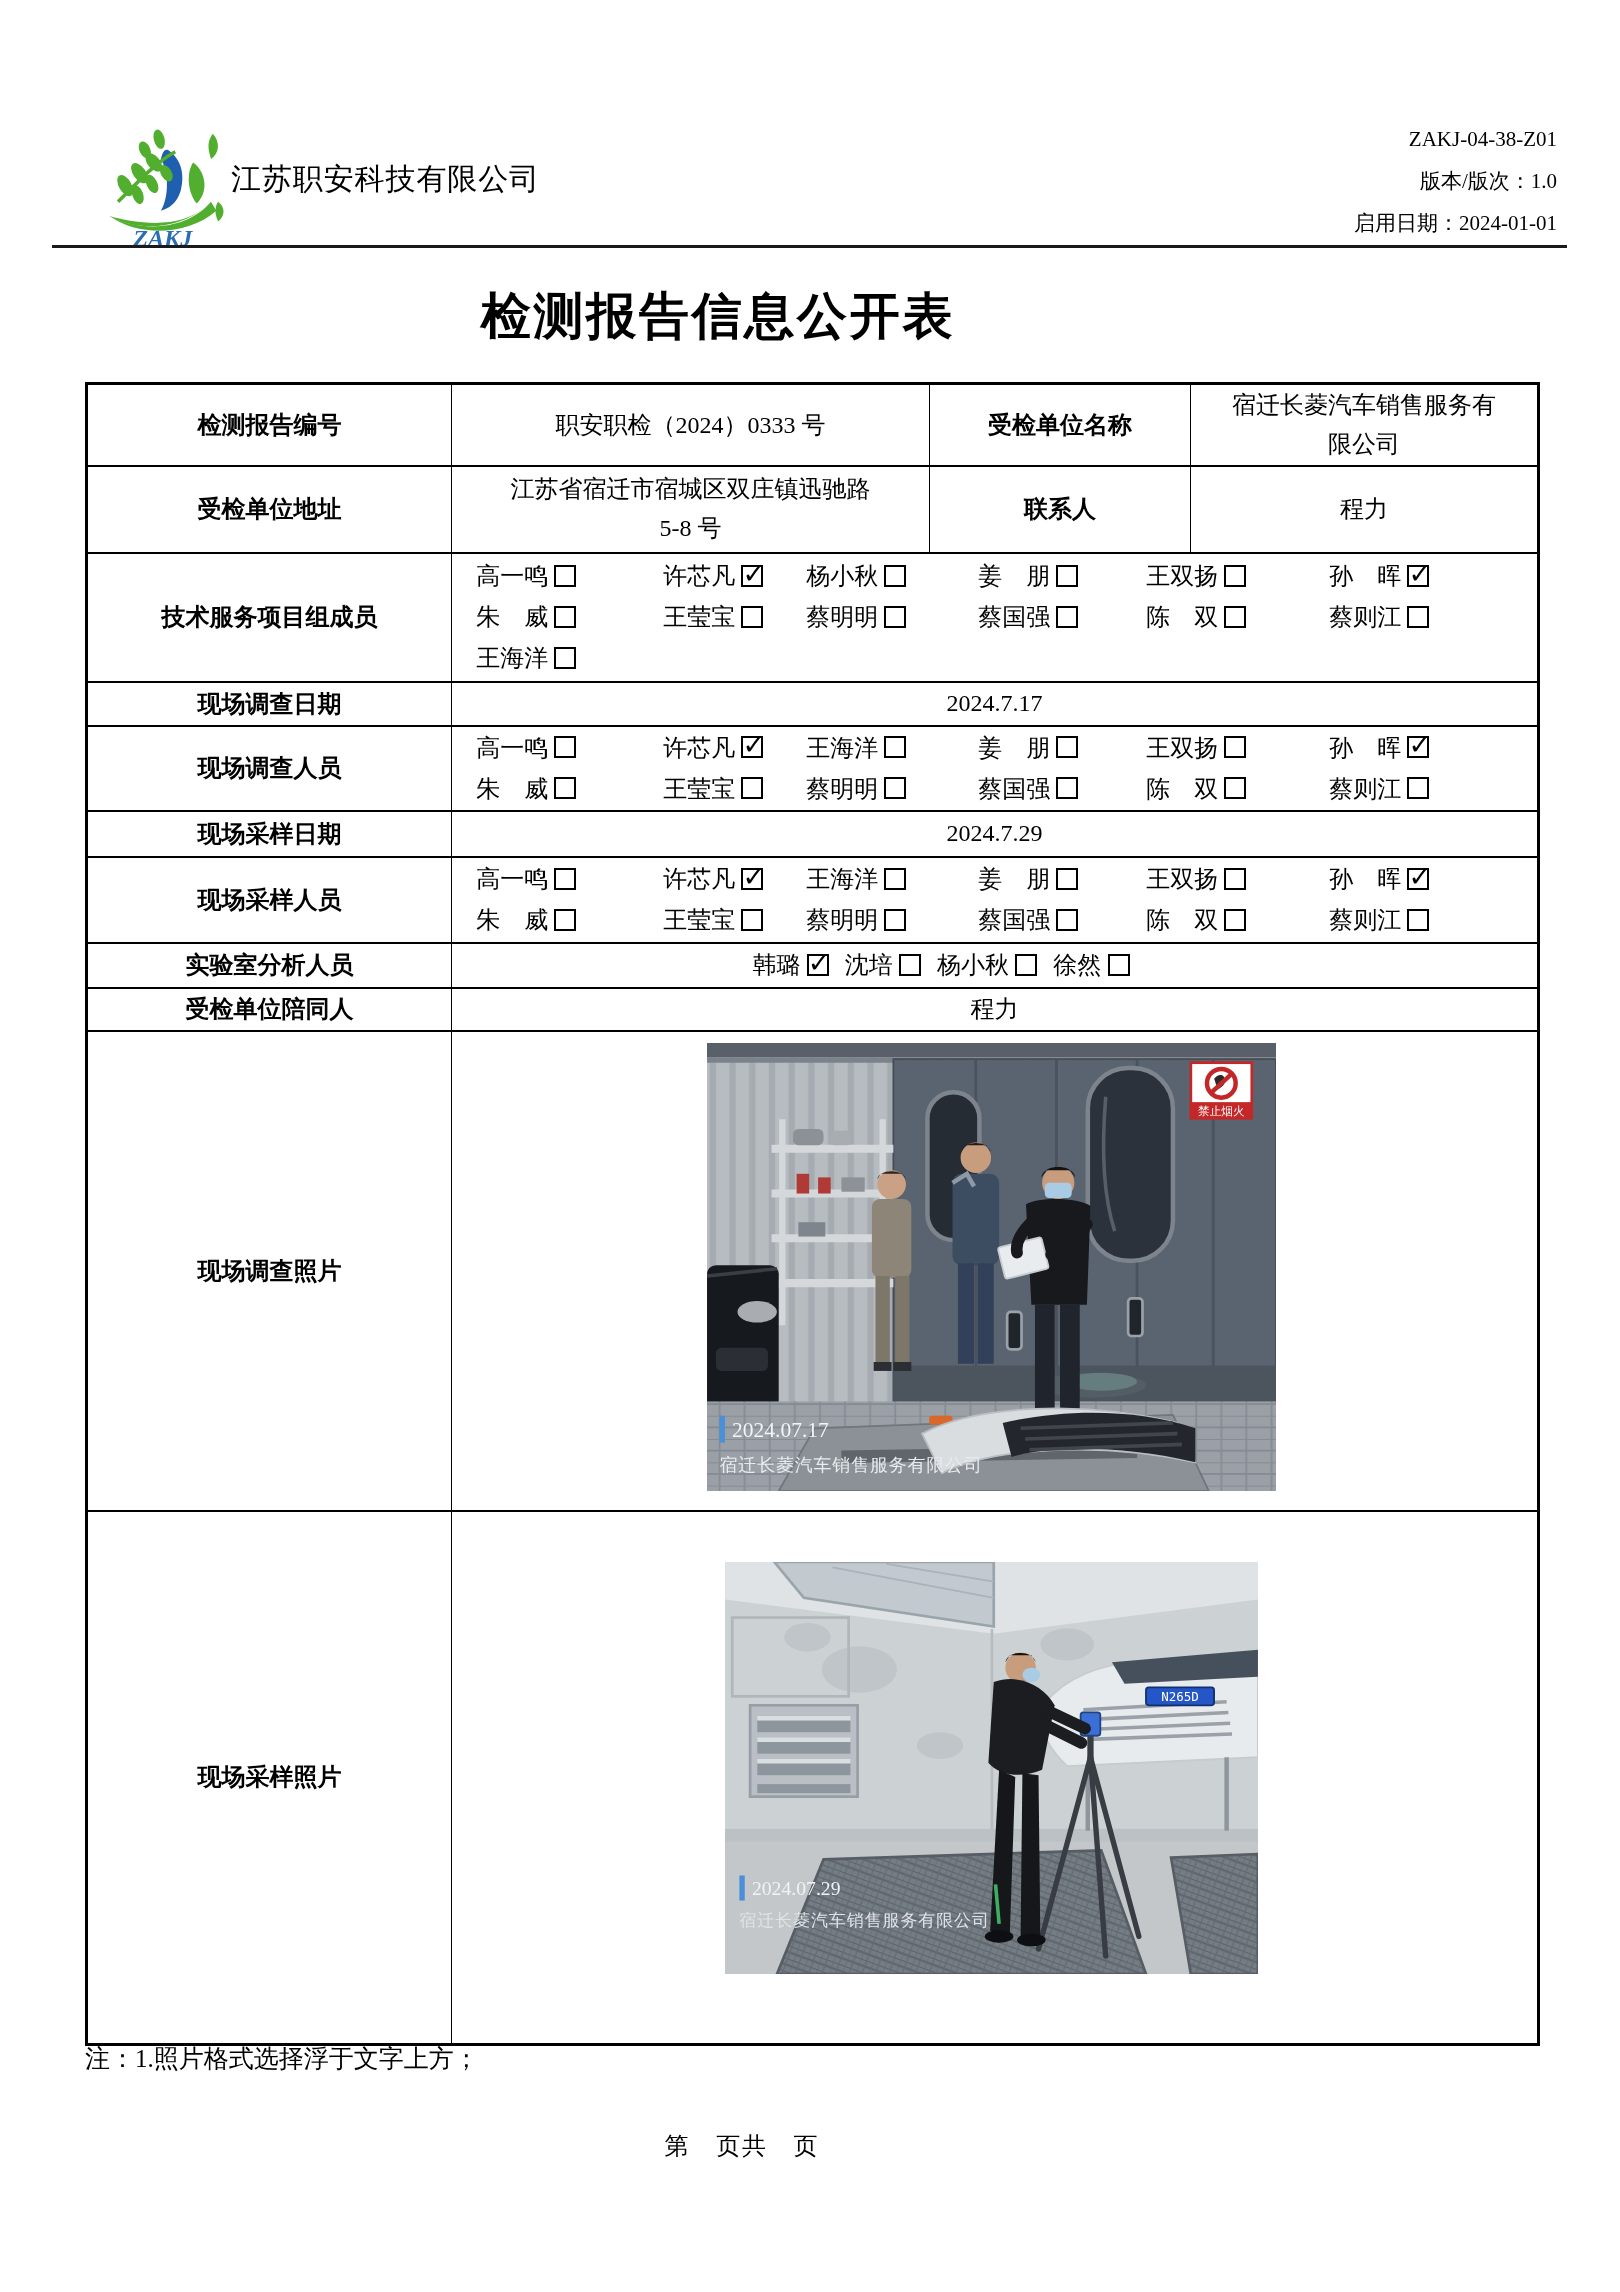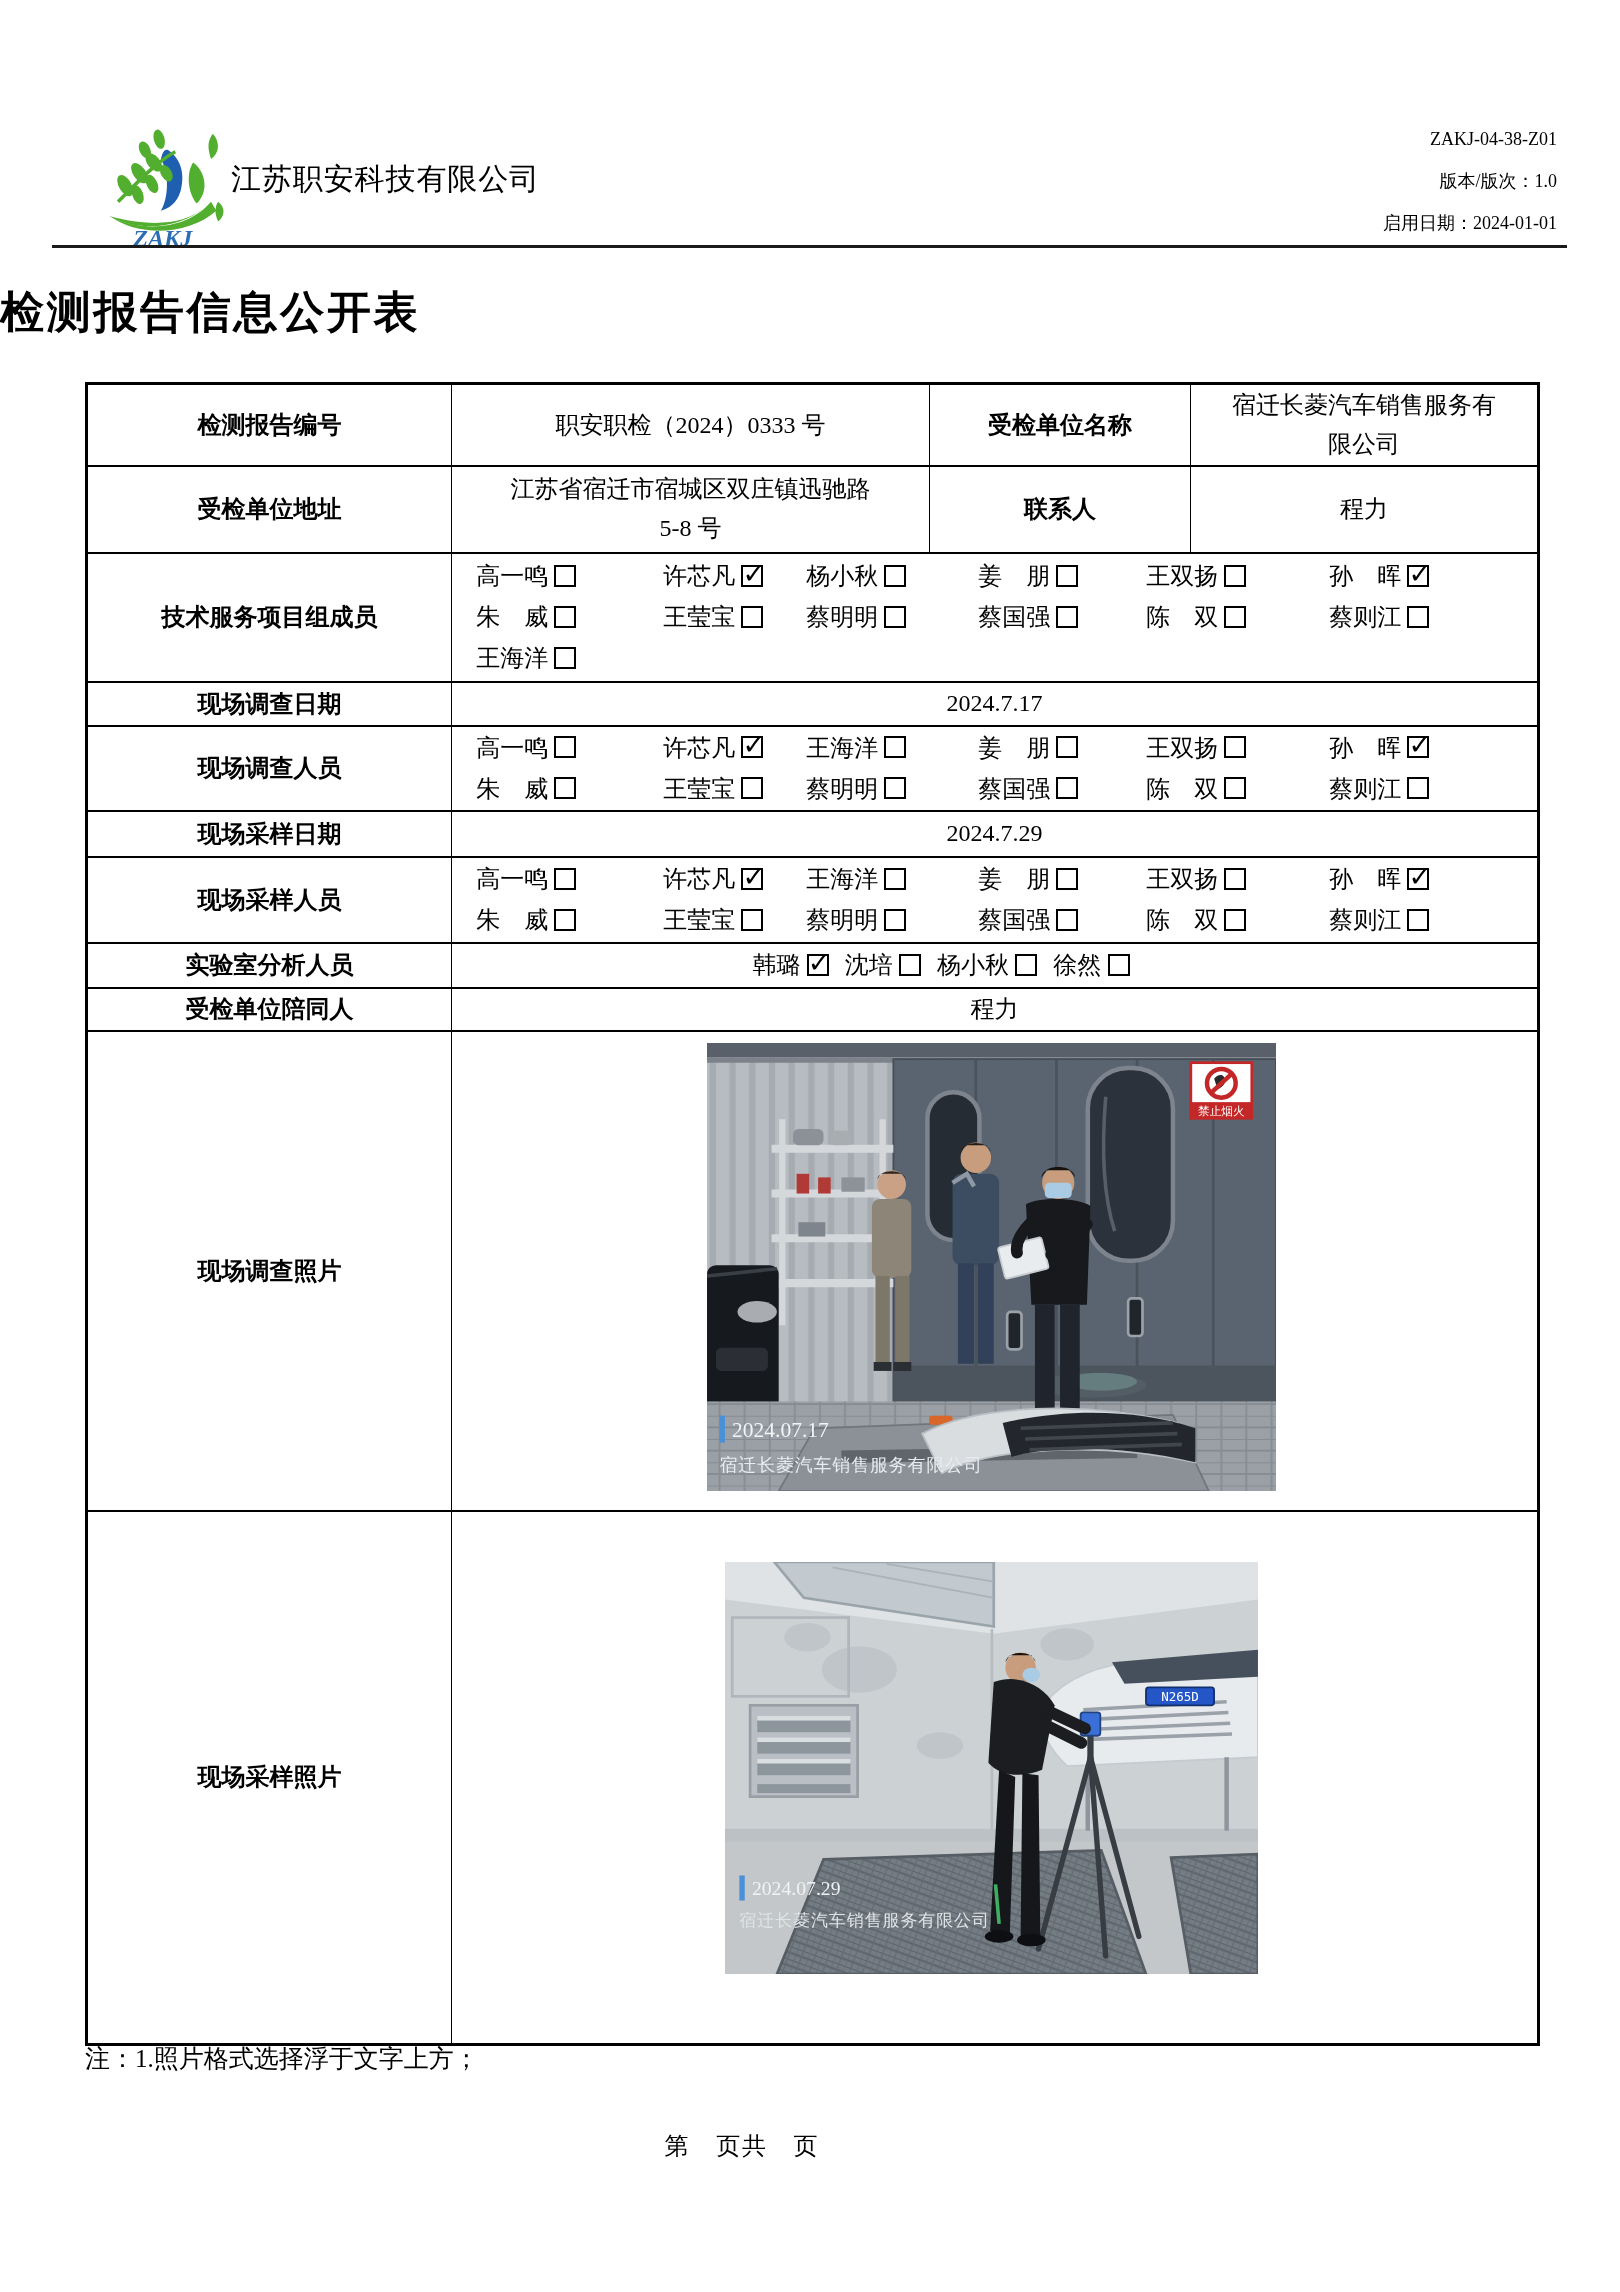--- a/index.html
+++ b/index.html
@@ -3,25 +3,25 @@
 <meta charset="utf-8">
 <style>
   html,body{margin:0;padding:0;}
   body{
     width:1620px;height:2293px;position:relative;background:#ffffff;
     font-family:"Liberation Serif","DejaVu Serif",serif;color:#000;
   }
   
   .logo{position:absolute;left:93px;top:116px;width:152px;height:134px;}
   .company{position:absolute;left:231px;top:159px;font-size:30px;letter-spacing:0.9px;}
-  .hdr-right{position:absolute;right:63px;top:118px;text-align:right;font-size:18px;line-height:42px;}
+  .hdr-right{position:absolute;right:63px;top:118px;text-align:right;font-size:21px;line-height:42px;}
   .hdr-rule{position:absolute;left:52px;top:245px;width:1515px;height:0;border-top:3.6px solid #1a1a1a;}
   
-  .doc-title{position:absolute;left:0;top:283px;width:1436px;text-align:left;
-    font-size:44px;font-weight:700;letter-spacing:2.7px;}
+  .doc-title{position:absolute;left:0;top:283px;width:1436px;text-align:center;
+    font-size:50px;font-weight:700;letter-spacing:2.7px;}
   
   table.main{position:absolute;left:85px;top:382px;width:1453px;border-collapse:collapse;table-layout:fixed;}
   table.main td{
     border-top:2.7px solid #000;border-bottom:2.7px solid #000;
     border-left:1.8px solid #000;border-right:1.8px solid #000;
     padding:0 7.2px;font-size:24px;vertical-align:middle;overflow:hidden;
   }
   table.main{border:3.6px solid #000;}
   td.lbl{font-weight:700;text-align:center;}
   td.vcenter{text-align:center;}

